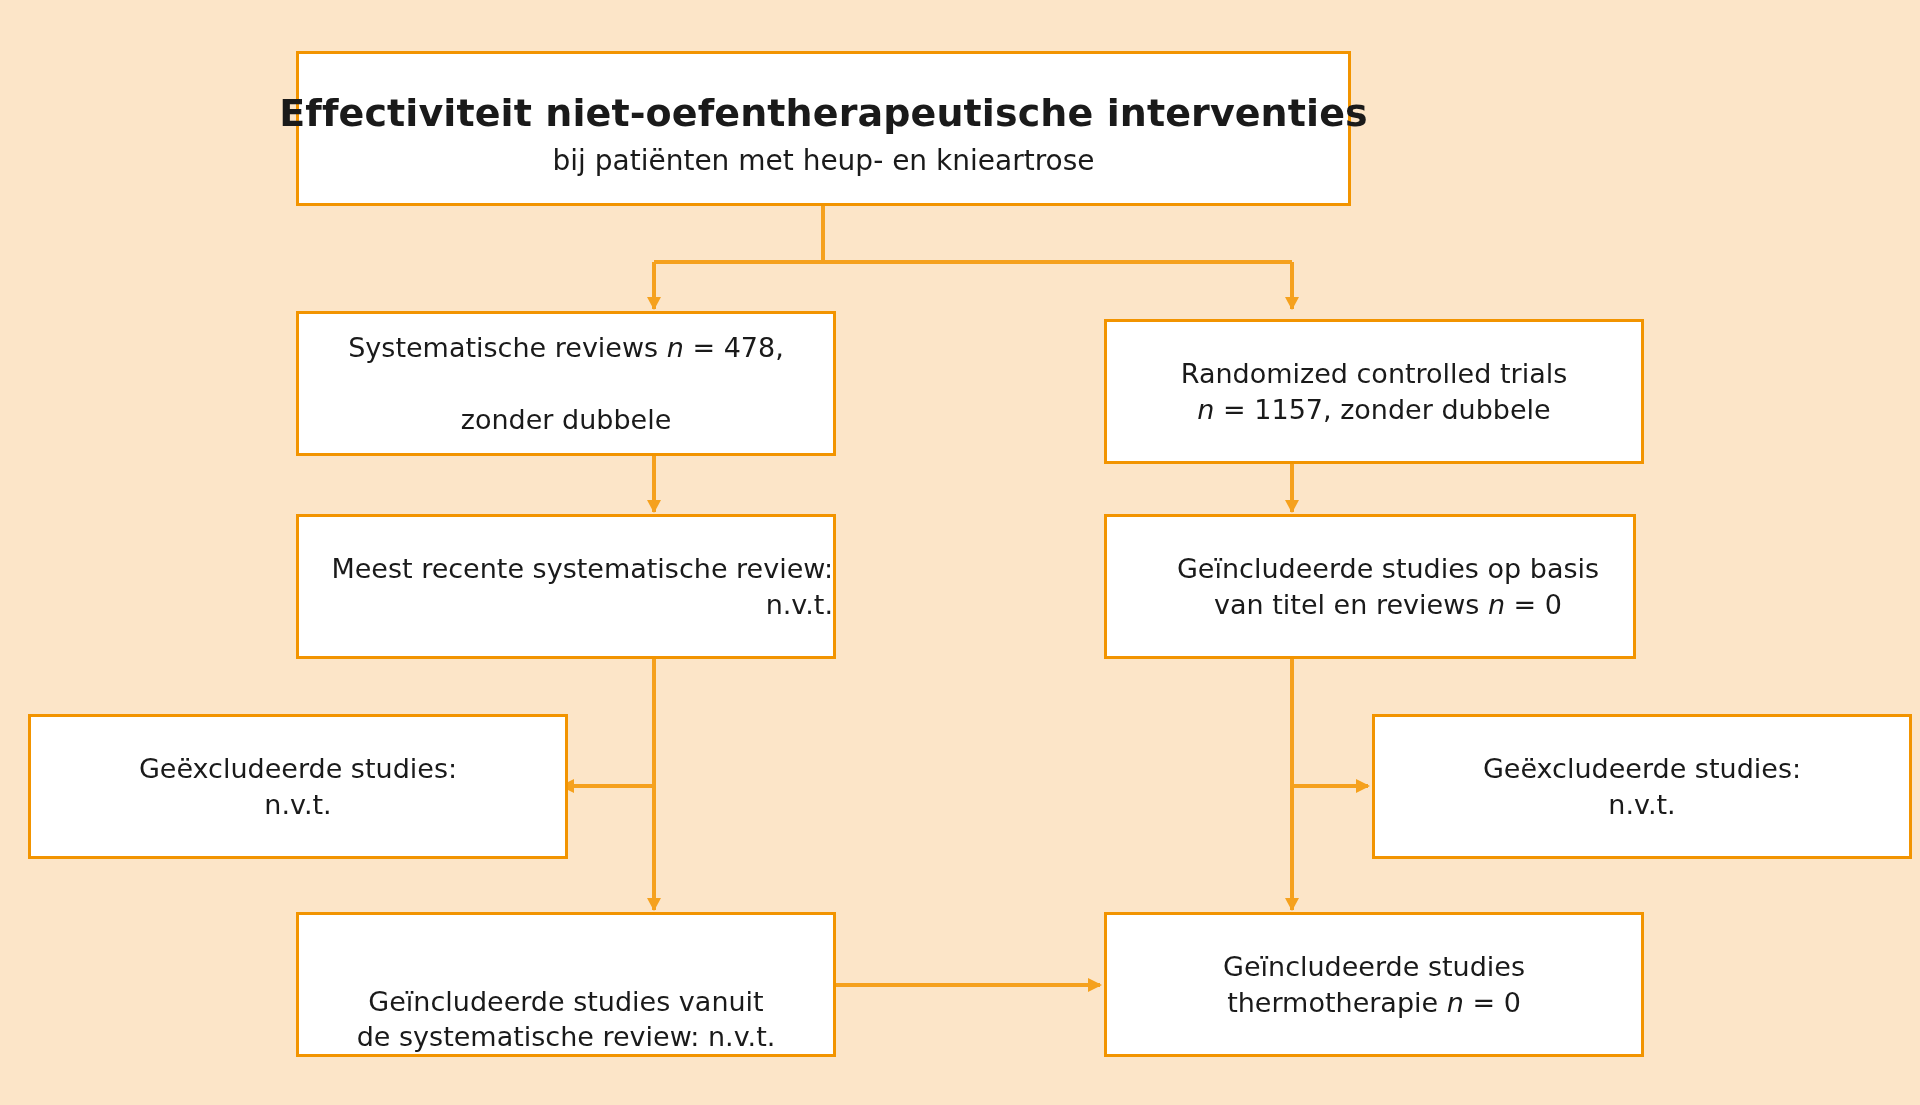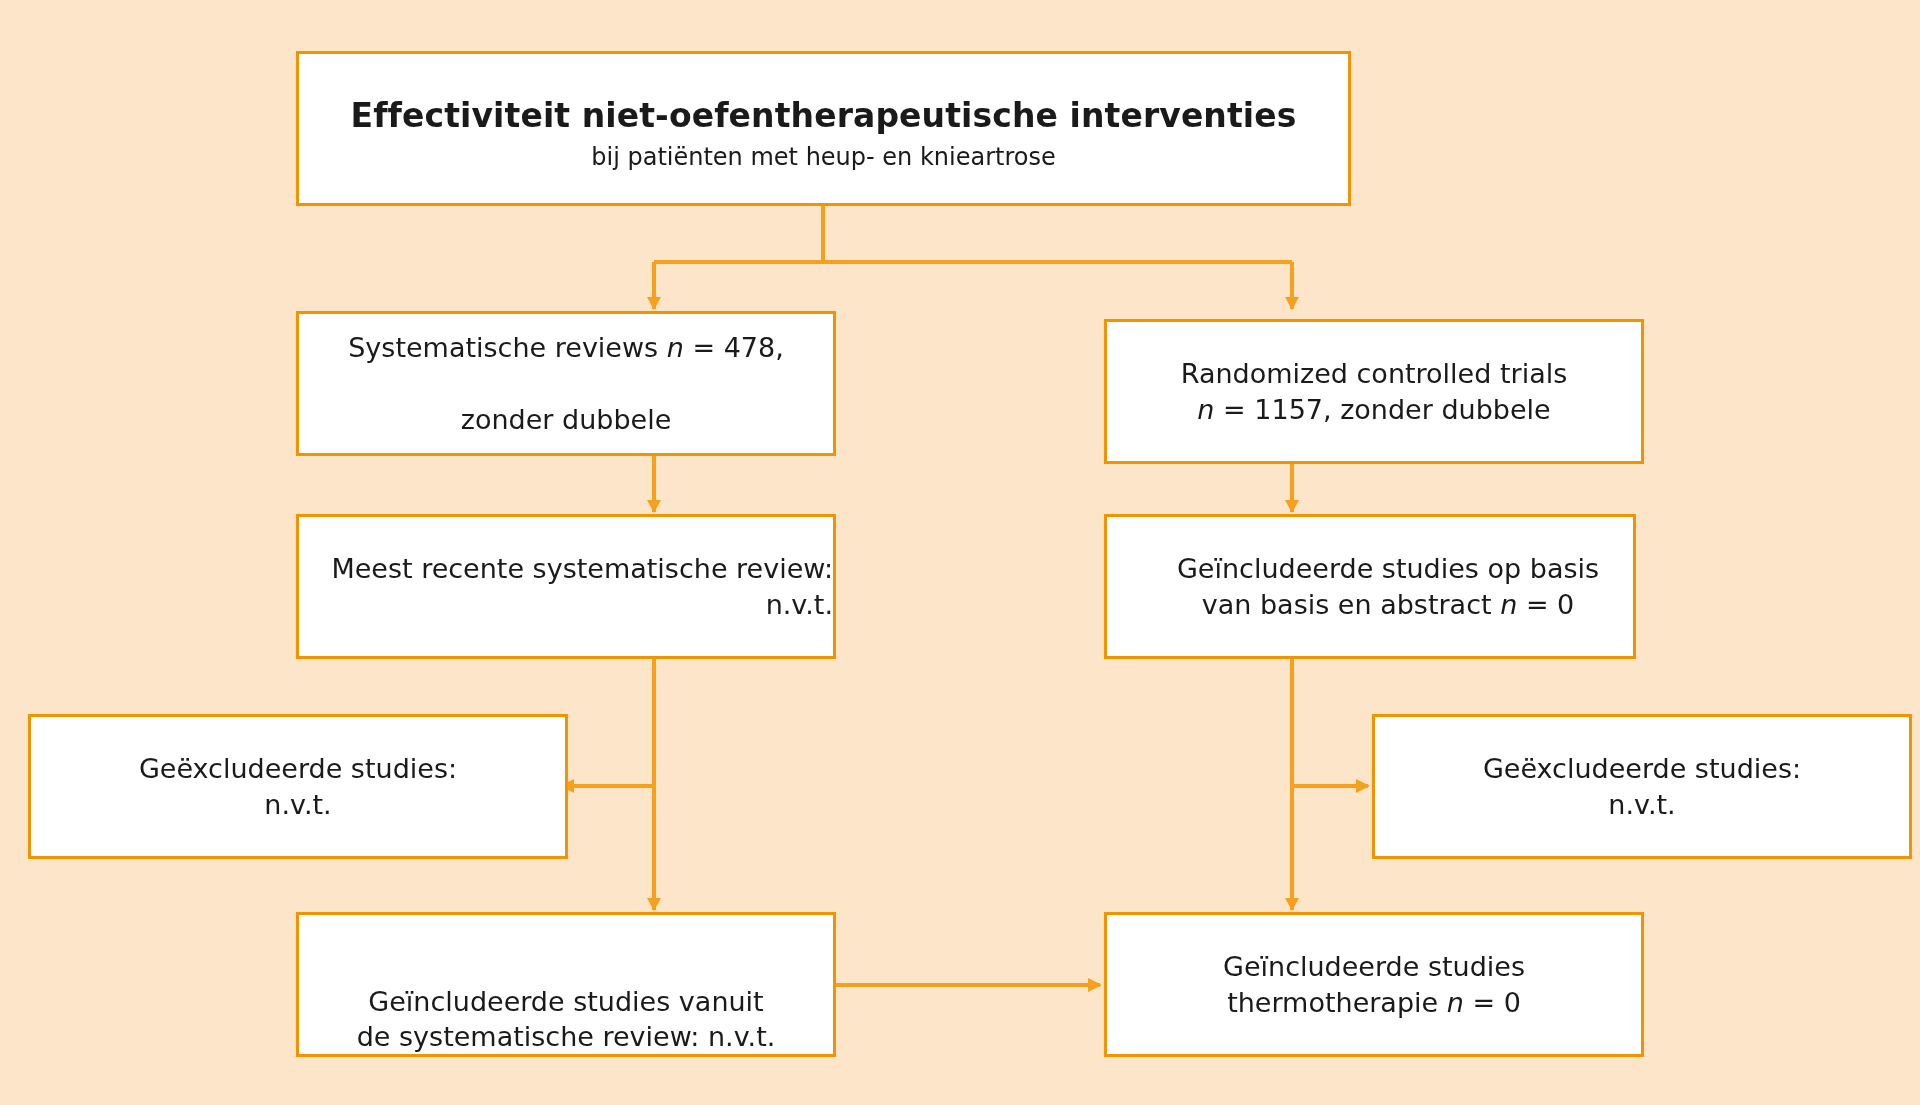--- a/index.html
+++ b/index.html
@@ -39,27 +39,27 @@
     justify-content: center;
     text-align: center;
     line-height: 1.30;
     z-index: 2;
   }
   .node .line {
     display: block;
     white-space: nowrap;
   }
   .t-title {
-    font-size: 33px;
+    font-size: 38px;
     font-weight: bold;
     letter-spacing: 0.1px;
     margin-top: 11px;
   }
   .t-sub {
-    font-size: 24px;
+    font-size: 28px;
     font-weight: normal;
     margin-top: 4px;
   }
   .t-body {
     font-size: 27px;
     font-weight: normal;
   }
   em.v {
     font-style: italic;
   }
@@ -133,21 +133,21 @@
   </div>
 
   <div class="node" id="node-recent">
     <span class="line t-body">Meest recente systematische review:</span>
     <span class="line t-body">n.v.t.</span>
   </div>
 
   <div class="node" id="node-titleabs">
     <span class="line t-body">Geïncludeerde studies op basis</span>
     <span class="line t-body">
-      <span>van basis en abstract </span><em class="v">n</em><span> = 0</span>
+      <span>van titel en reviews </span><em class="v">n</em><span> = 0</span>
     </span>
   </div>
 
   <div class="node" id="node-exc-left">
     <span class="line t-body">Geëxcludeerde studies:</span>
     <span class="line t-body">n.v.t.</span>
   </div>
 
   <div class="node" id="node-exc-right">
     <span class="line t-body">Geëxcludeerde studies:</span>

